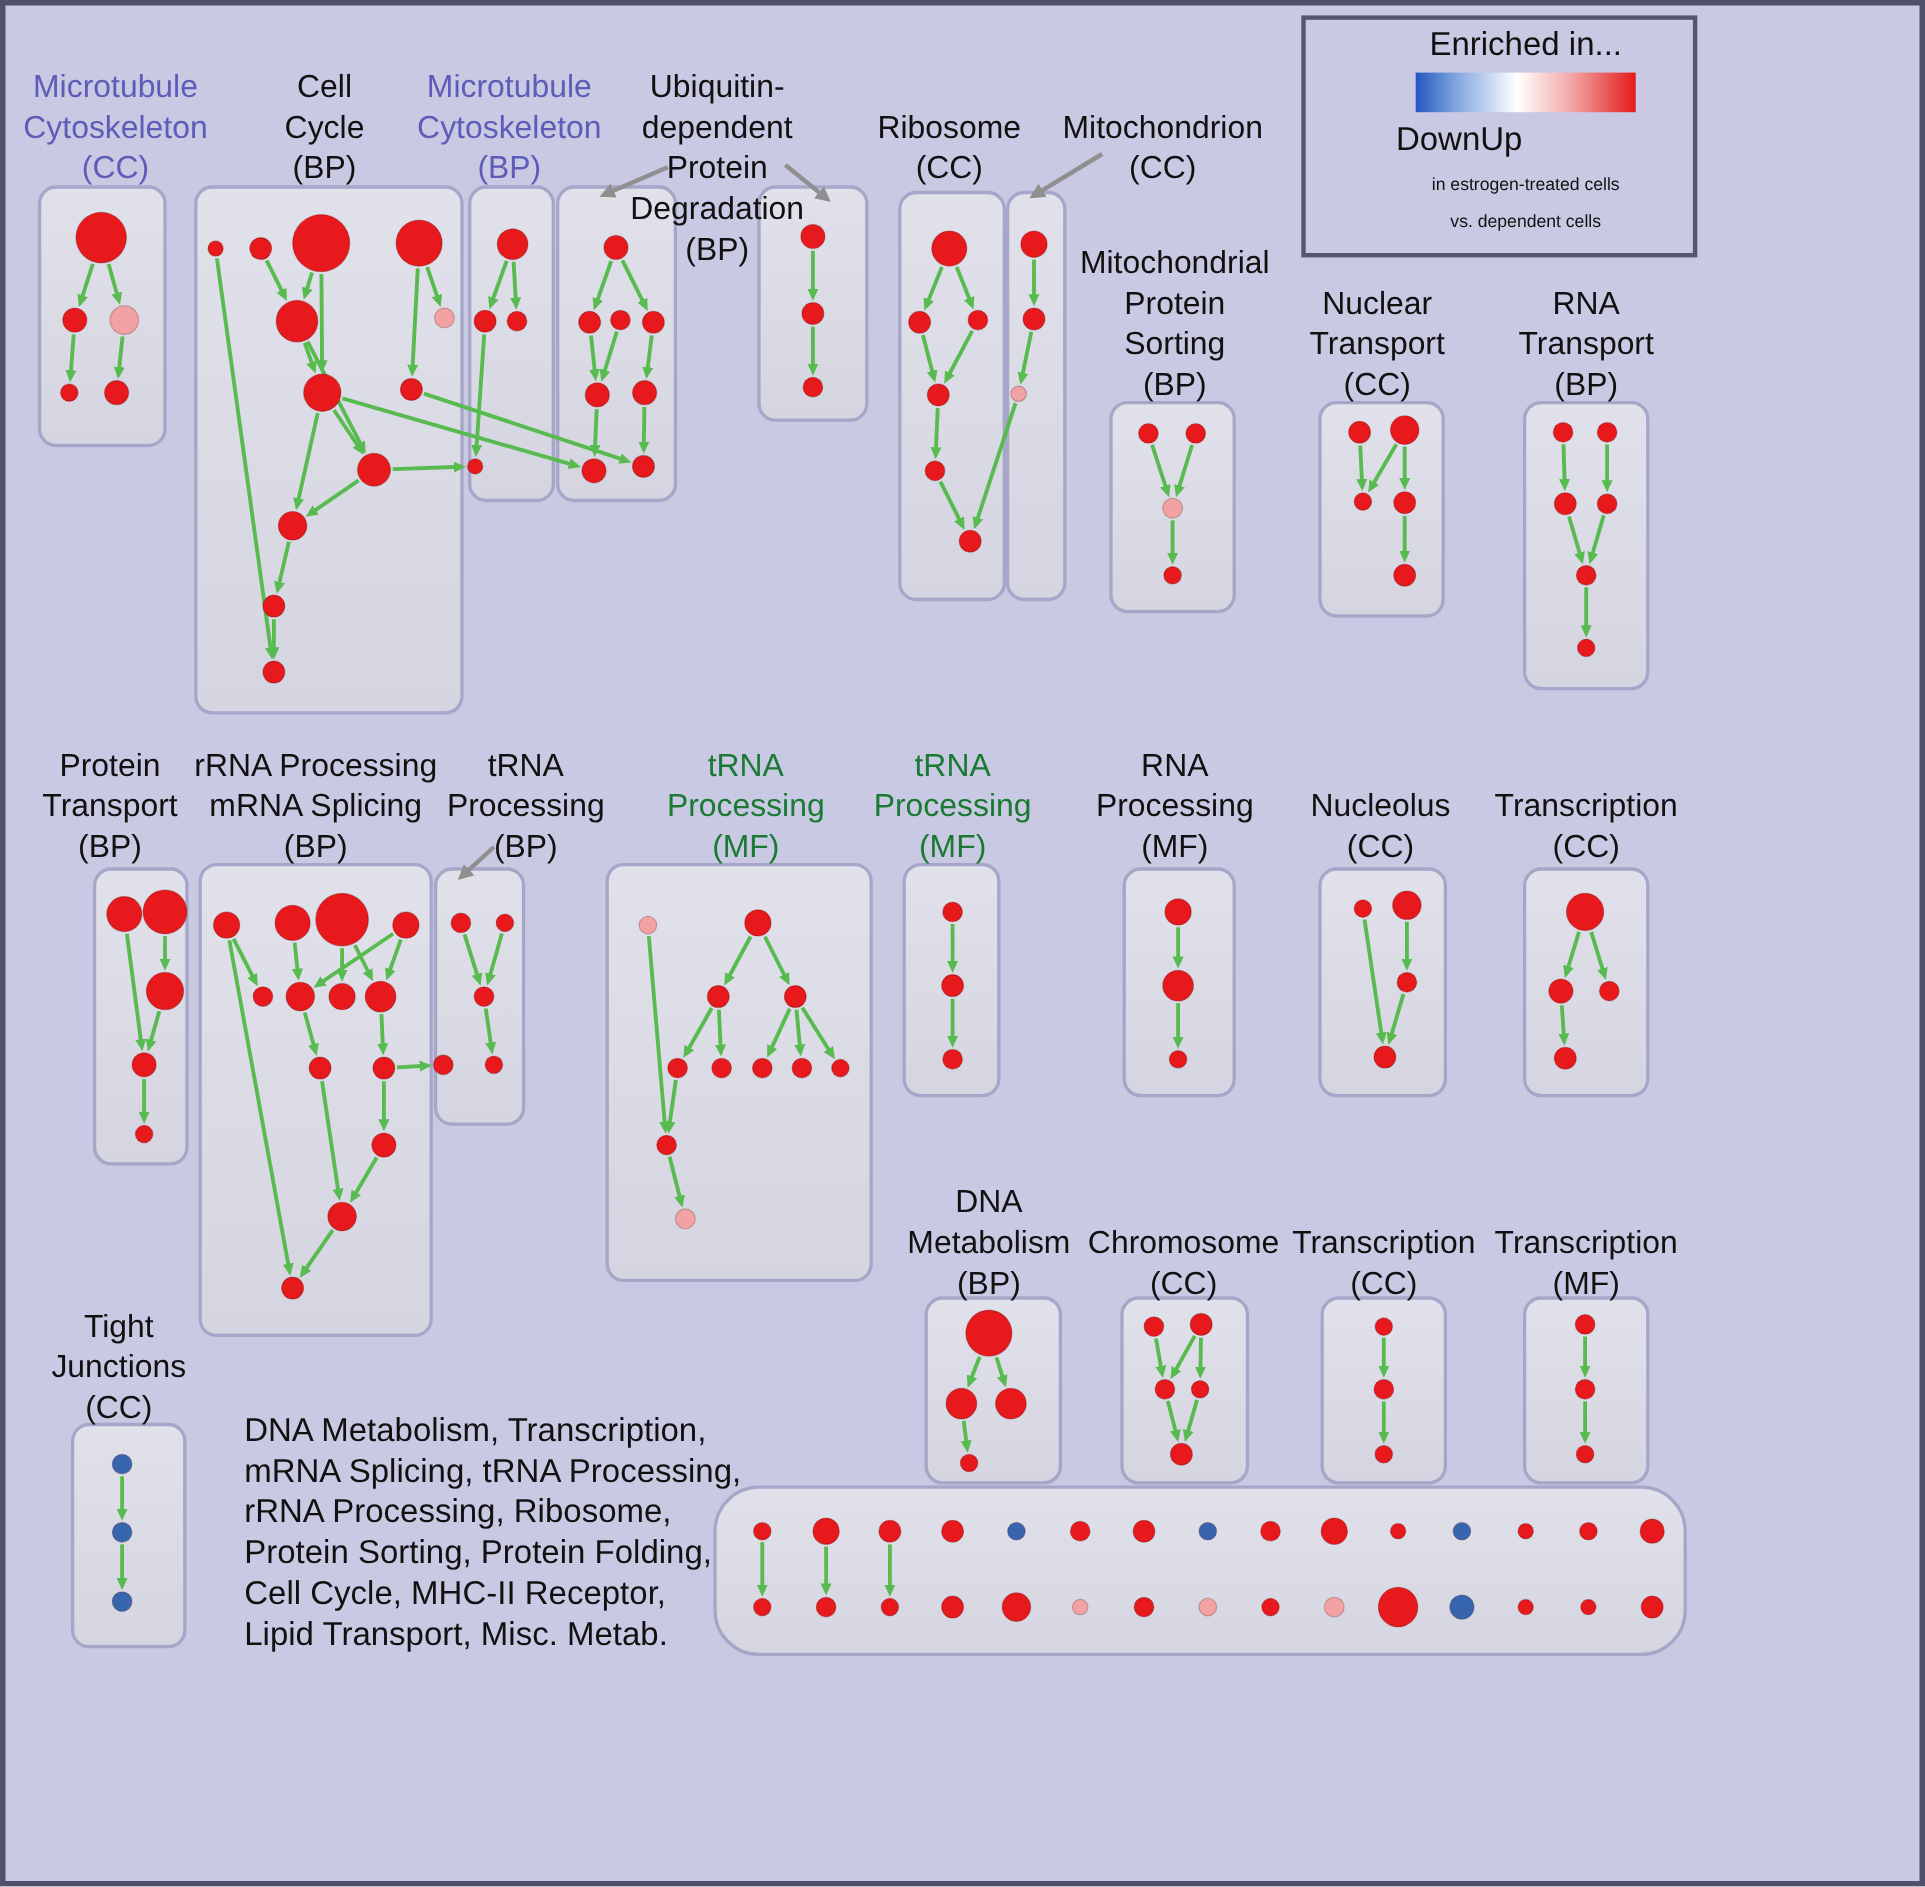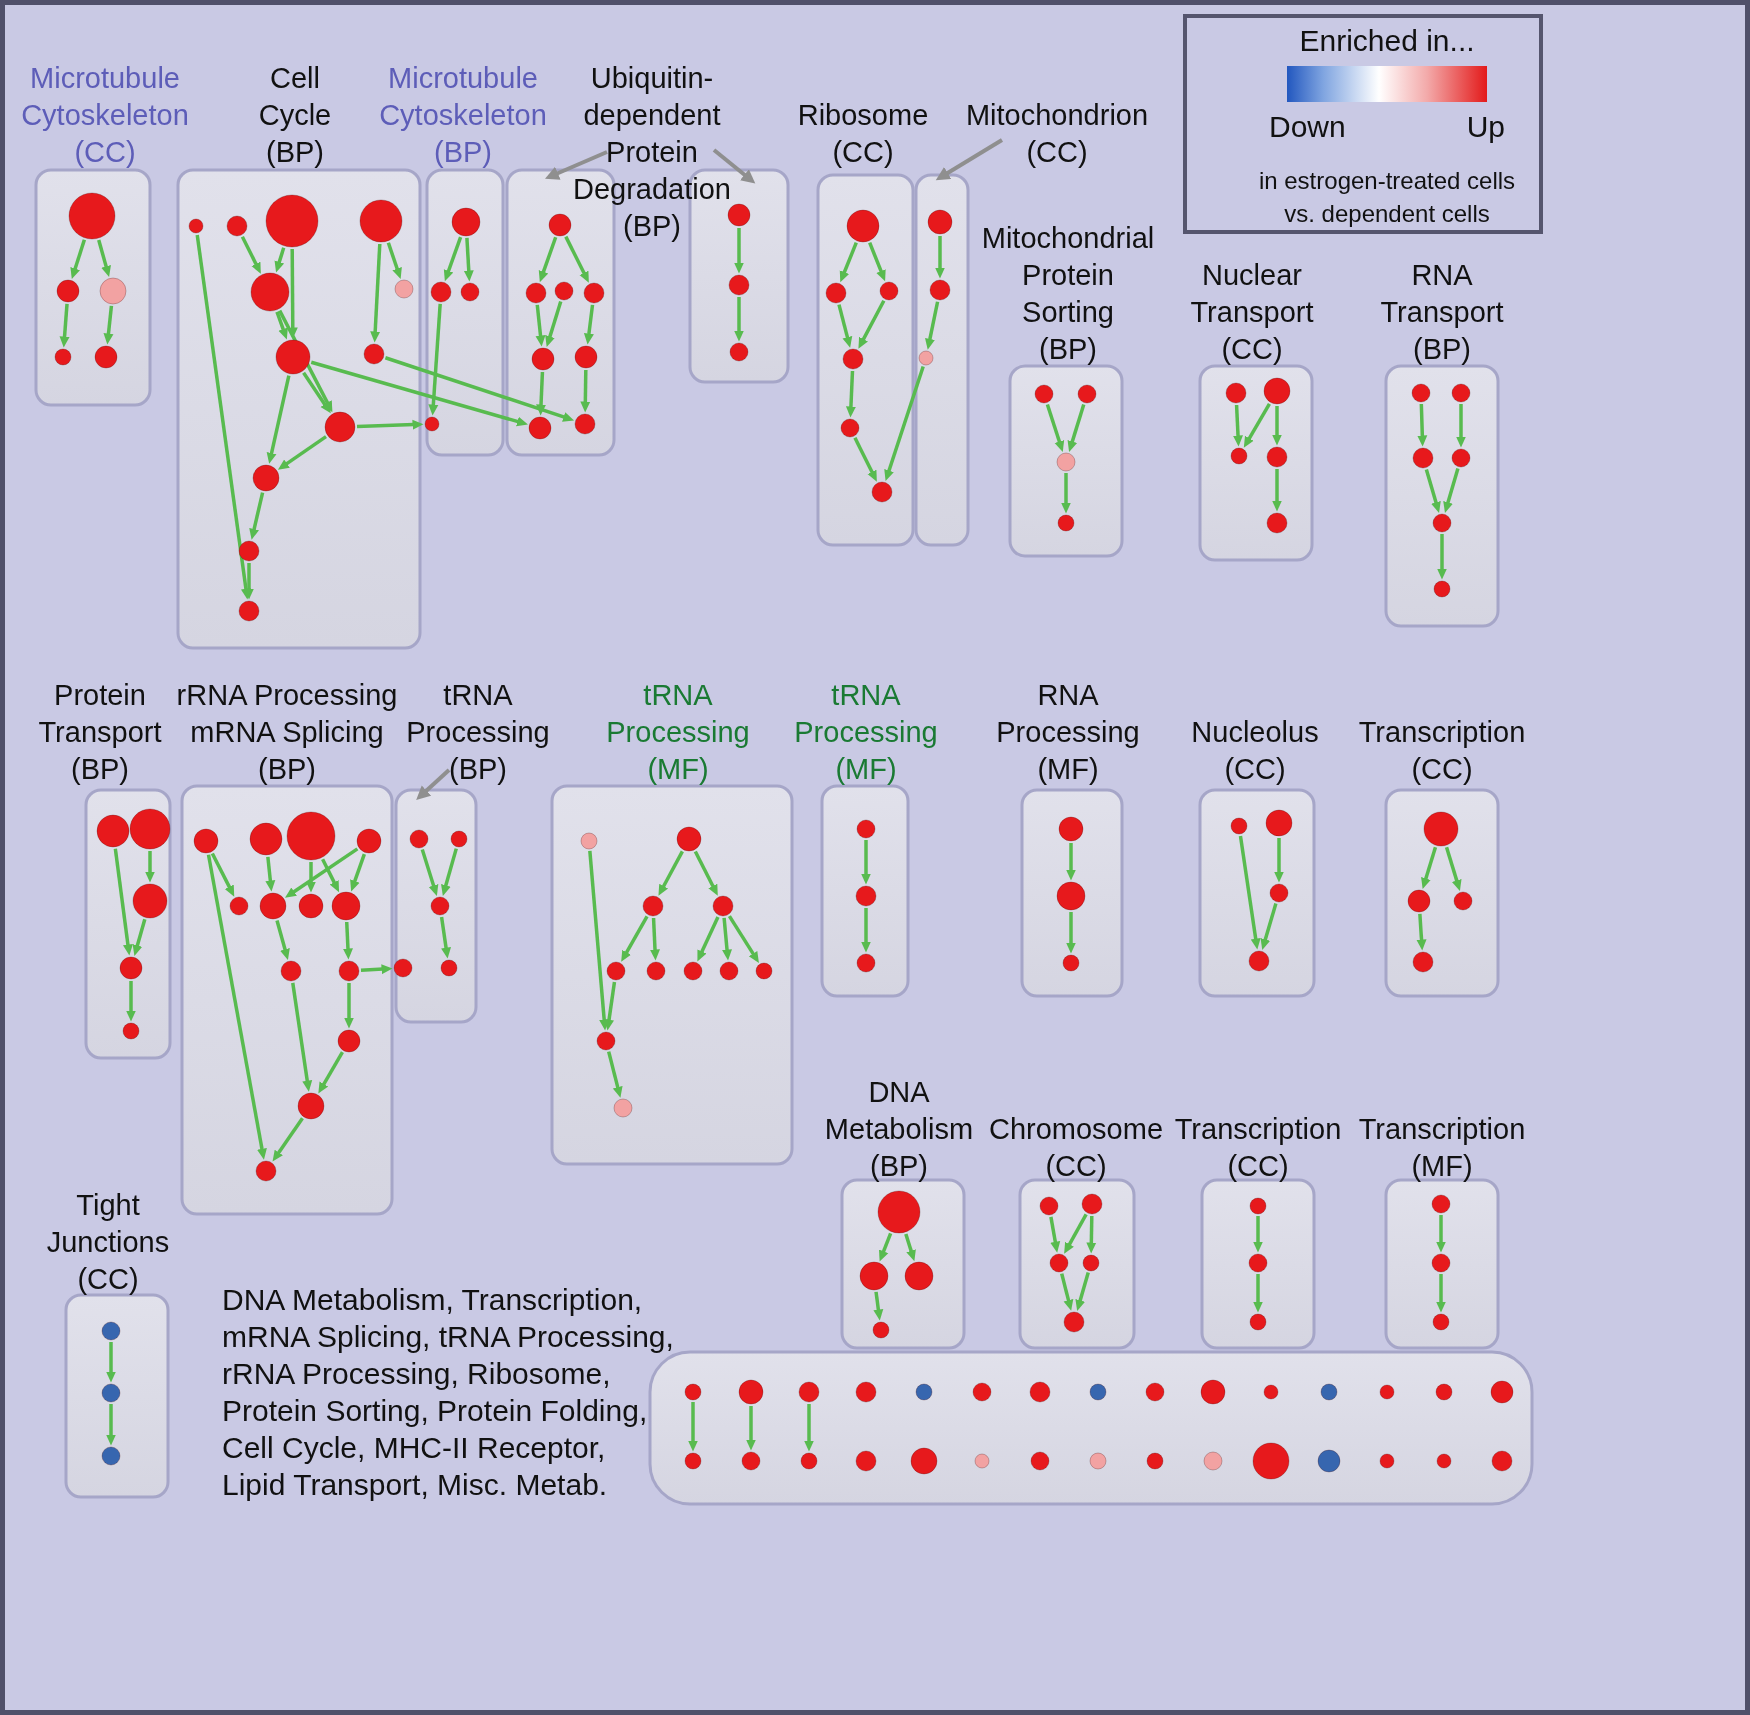--- a/index.html
+++ b/index.html
@@ -7,22 +7,22 @@
   #figure-svg{position:absolute;left:0;top:0;}
   .gbox{fill:url(#boxGrad);stroke:#a6a6c8;stroke-width:3;}
   .glabel{font-size:29px;}
   .ann{font-size:30px;fill:#111111;}
   .edge{stroke:#58bb4f;stroke-width:3.5;fill:none;}
   .node{stroke:rgba(60,0,0,0.25);stroke-width:1;}
   .guide{stroke:#8f8f8f;stroke-width:4;}
   .legend{position:absolute;left:1183px;top:14px;width:360px;height:220px;border:4px solid #55556e;background:#c9c9e4;text-align:center;box-sizing:border-box;padding-left:48px;}
   .legend-title{font-size:30px;color:#111111;margin-top:6px;}
   .legend-bar{width:200px;height:36px;margin:8px auto 8px;background:linear-gradient(90deg,#2257bf 0%,#7fa4e0 18%,#ffffff 46%,#f3aaaa 70%,#e31a1a 100%);}
-  .legend-scale{width:236px;margin:0 auto;display:flex;justify-content:space-between;font-size:30px;color:#111111;}
-  .legend-context{font-size:24px;line-height:33px;color:#111111;margin-top:20px;}
+  .legend-scale{width:236px;margin:0 auto;display:flex;justify-content:flex-start;font-size:30px;color:#111111;}
+  .legend-context{font-size:16px;line-height:33px;color:#111111;margin-top:8px;}
 </style>
 </head>
 <body>
 
 <div class="figure">
 
   <svg id="figure-svg" width="1750" height="1715" viewBox="0 0 1750 1715">
     <defs>
       <linearGradient id="boxGrad" x1="0" y1="0" x2="0" y2="1">
         <stop offset="0" stop-color="#e1e1eb"></stop>

